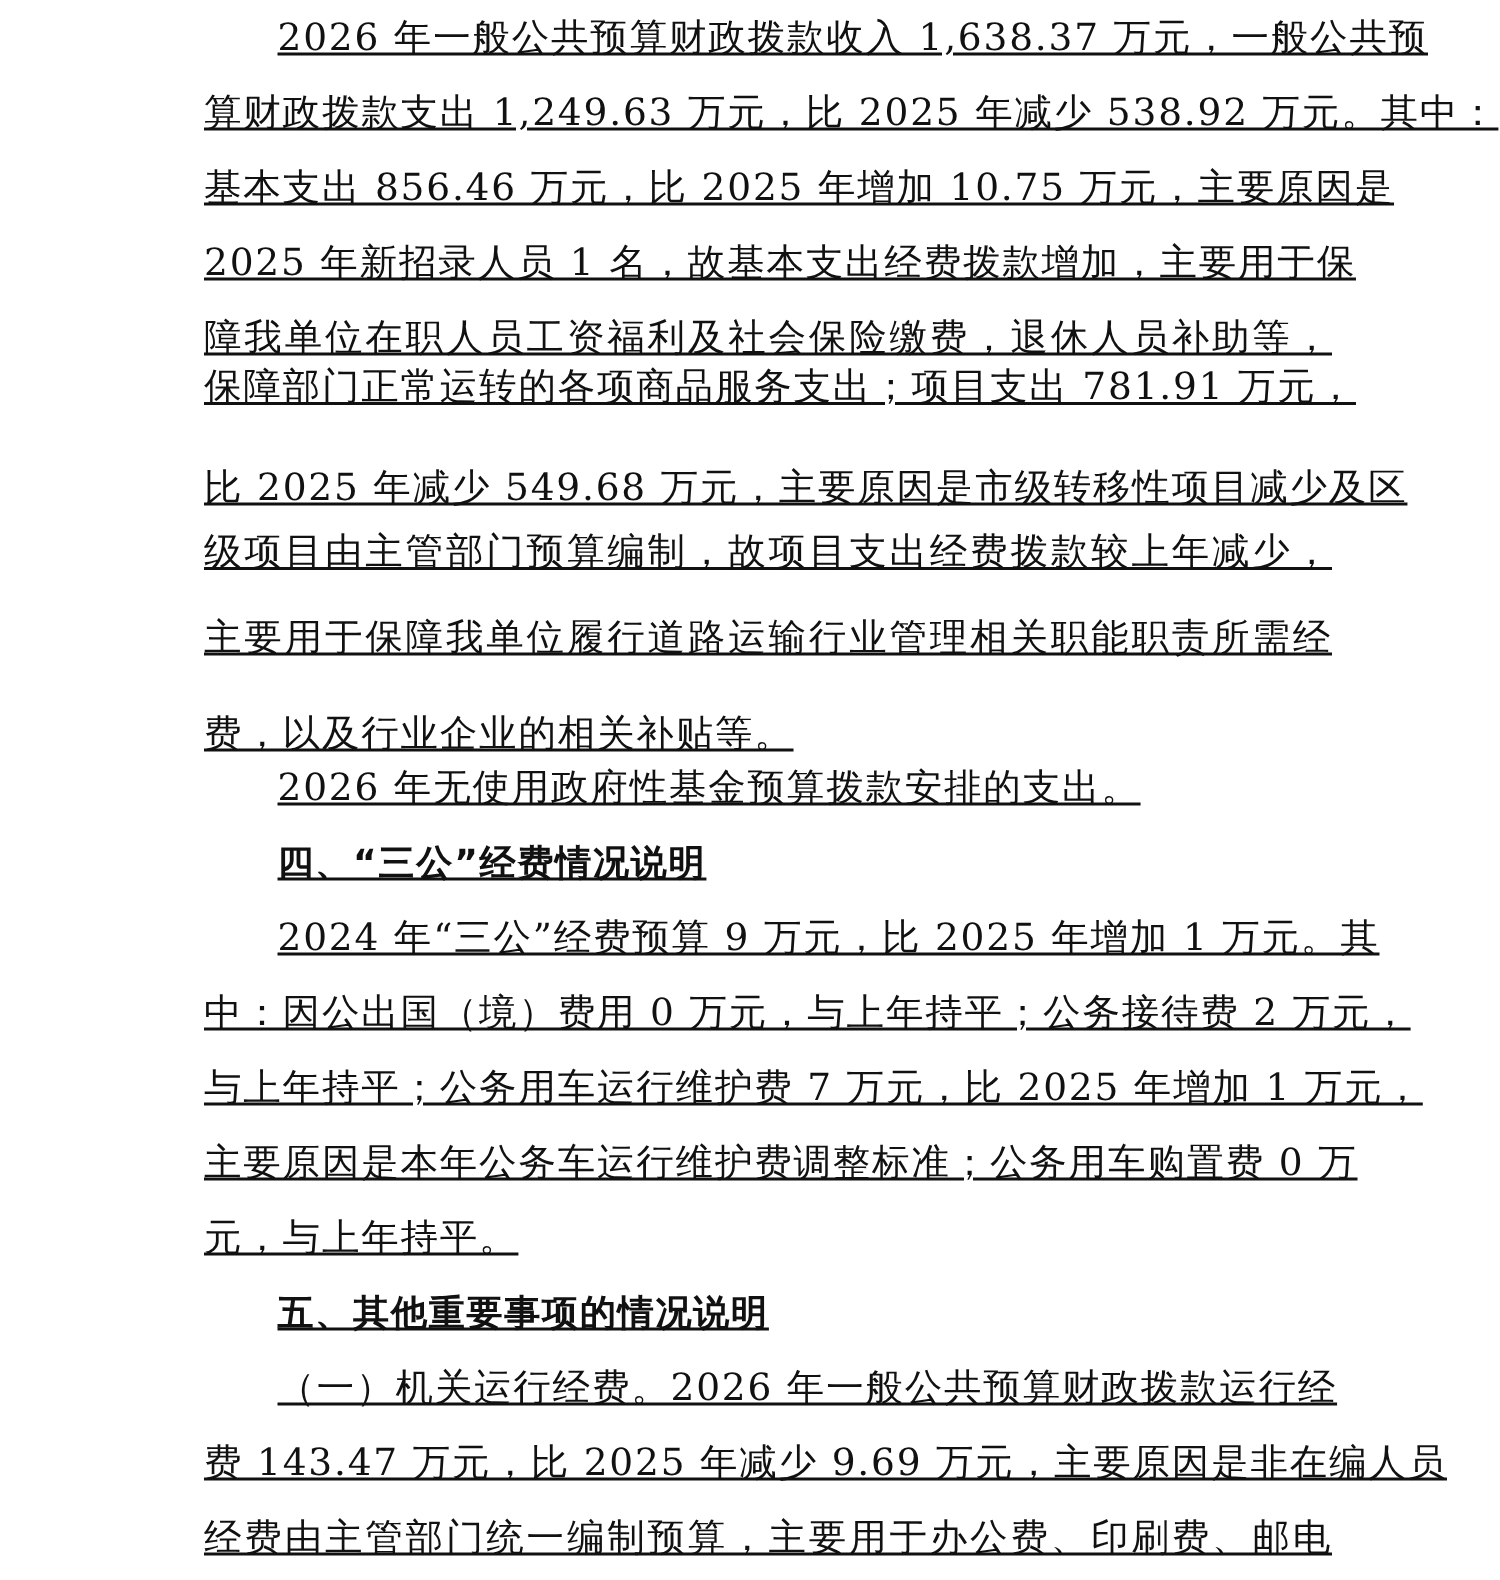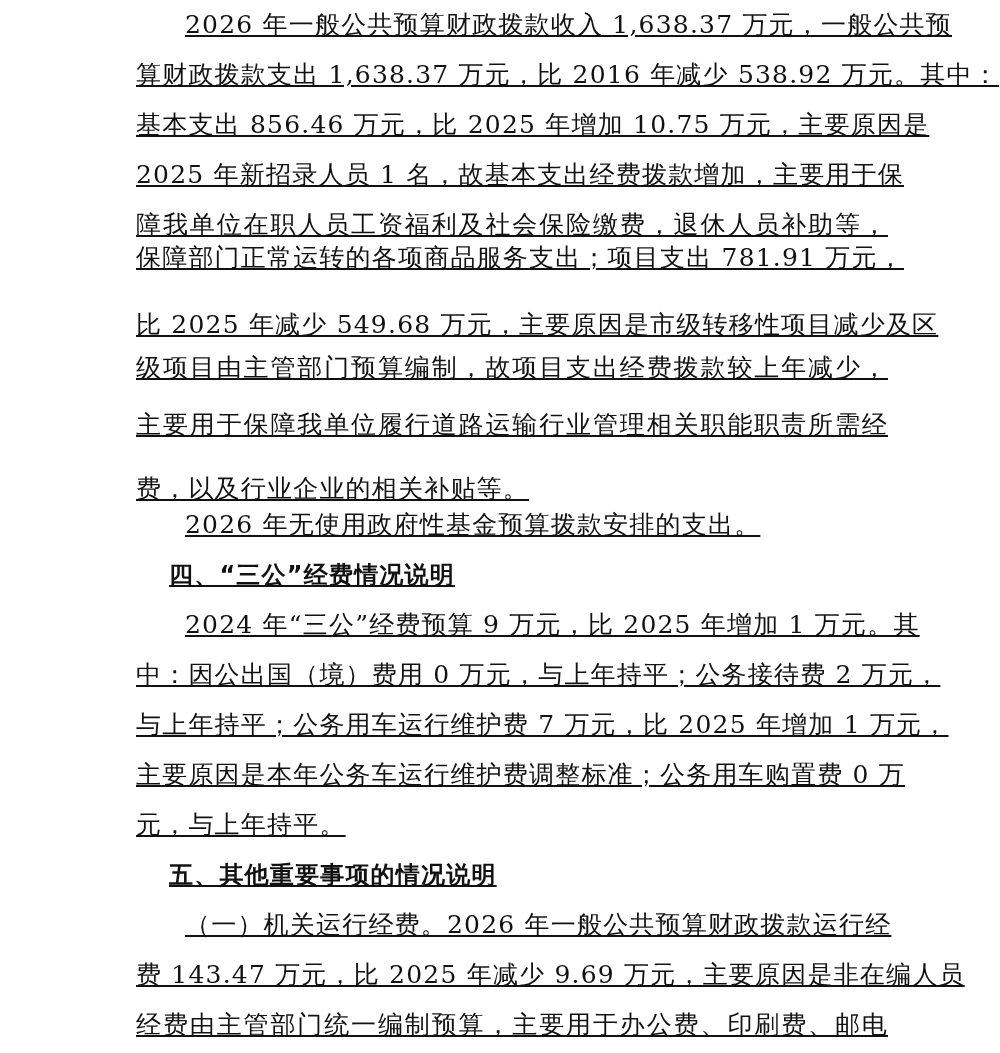--- a/index.html
+++ b/index.html
@@ -2,30 +2,30 @@
 <html><head>
 <meta charset="utf-8">
 <style>
   html, body { margin:0; padding:0; background:#ffffff; }
   body { width:1000px; height:1053px; overflow:hidden; position:relative;
          font-family:"DejaVu Serif","Liberation Serif",serif; color:#111; }
   .page { position:absolute; left:136px; top:0; width:752px; }
   .line { position:absolute; left:0; height:50px; line-height:50px; font-size:25px;
           white-space:nowrap; letter-spacing:1.2px;text-decoration:underline; }
   .line.indent { left:49px; }
-  .line.heading { left:33px; font-family:"DejaVu Sans","Liberation Sans",sans-serif; font-weight:bold; font-size:24px; }
+  .line.heading { left:49px; font-family:"DejaVu Sans","Liberation Sans",sans-serif; font-weight:bold; font-size:24px; }
   .line.just { width:752px; text-align:justify; text-align-last:justify; }
   .line.indent.just { width:703px; }
 </style>
 </head>
 <body>
 
 <div class="page">
   <div class="line indent just" style="top:0px">2026 年一般公共预算财政拨款收入 1,638.37 万元，一般公共预</div>
-  <div class="line just" style="top:50px">算财政拨款支出 1,638.37 万元，比 2016 年减少 538.92 万元。其中：</div>
+  <div class="line just" style="top:50px">算财政拨款支出 1,249.63 万元，比 2025 年减少 538.92 万元。其中：</div>
   <div class="line just" style="top:100px">基本支出 856.46 万元，比 2025 年增加 10.75 万元，主要原因是</div>
   <div class="line just" style="top:150px">2025 年新招录人员 1 名，故基本支出经费拨款增加，主要用于保</div>
   <div class="line just" style="top:200px">障我单位在职人员工资福利及社会保险缴费，退休人员补助等，</div>
   <div class="line just" style="top:233px">保障部门正常运转的各项商品服务支出；项目支出 781.91 万元，</div>
   <div class="line just" style="top:300px">比 2025 年减少 549.68 万元，主要原因是市级转移性项目减少及区</div>
   <div class="line just" style="top:343px">级项目由主管部门预算编制，故项目支出经费拨款较上年减少，</div>
   <div class="line just" style="top:400px">主要用于保障我单位履行道路运输行业管理相关职能职责所需经</div>
   <div class="line" style="top:464px">费，以及行业企业的相关补贴等。</div>
   <div class="line indent" style="top:500px">2026 年无使用政府性基金预算拨款安排的支出。</div>
   <div class="line heading" style="top:550px">四、“三公”经费情况说明</div>

